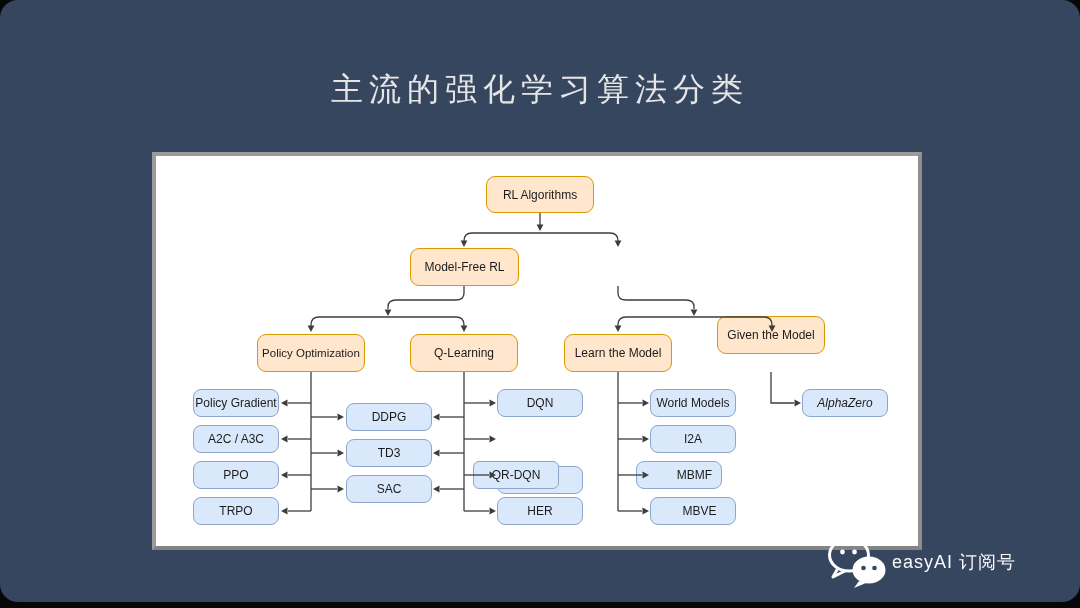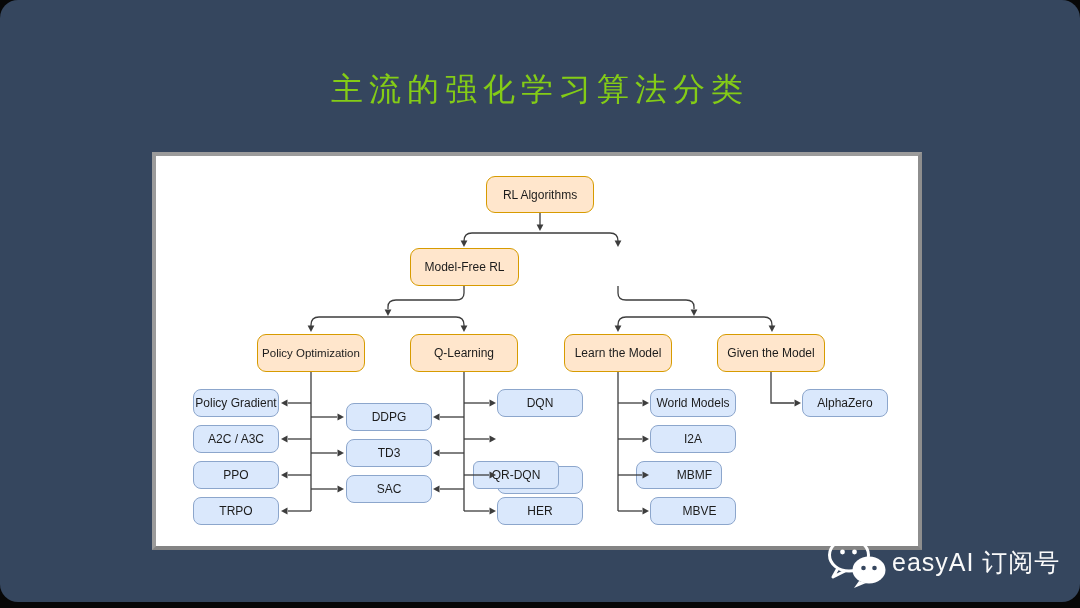--- a/index.html
+++ b/index.html
@@ -7,21 +7,21 @@
     width:1080px;height:608px;position:relative;overflow:hidden;
     background:#070707;
     font-family:"Liberation Sans", sans-serif;
   }
   .slide{
     position:absolute;left:0;top:0;width:1080px;height:602px;
     background:#35465E;border-radius:18px;
   }
   .page-title{
     position:absolute;left:0;top:68px;width:1080px;
-    text-align:center;color:#84cc16;
+    text-align:center;color:#e5e5e5;
     font-size:32px;letter-spacing:6px;font-weight:400;
   }
   .panel{
     position:absolute;left:152px;top:152px;width:770px;height:398px;
     box-sizing:border-box;background:#ffffff;
     border:4px solid #9b9b9b;border-bottom-color:#848484;border-right-color:#8e8e8e;
   }
   .node{
     position:absolute;box-sizing:border-box;
     display:flex;align-items:center;justify-content:center;
@@ -35,48 +35,48 @@
     background:#DAE8FC;border:1px solid #8CA6CC;border-radius:8px;
     font-size:12px;width:86px;height:28px;
   }
   
   .n-rl{left:486px;top:176px;width:108px;height:37px;}
   .n-mf{left:410px;top:248px;width:109px;height:38px;}
   .n-mb{left:563px;top:248px;width:109px;height:38px;}
   .n-po{left:257px;top:334px;width:108px;height:38px;font-size:11.5px;}
   .n-ql{left:410px;top:334px;width:108px;height:38px;}
   .n-lm{left:564px;top:334px;width:108px;height:38px;}
-  .n-gm{left:717px;top:334px;width:108px;height:38px;}
+  .n-gm{left:717px;top:316px;width:108px;height:38px;}
   
   .n-pg{left:193px;top:389px;}
   .n-a2c{left:193px;top:425px;}
   .n-ppo{left:193px;top:461px;}
   .n-trpo{left:193px;top:497px;}
   .n-ddpg{left:346px;top:403px;}
   .n-td3{left:346px;top:439px;}
   .n-sac{left:346px;top:475px;}
   .n-dqn{left:497px;top:389px;}
   .n-c51{left:497px;top:425px;margin-top:41px;}
   .n-qr{left:473px;top:461px;border-radius:6px;}
   .n-her{left:497px;top:497px;}
   .n-wm{left:650px;top:389px;}
   .n-i2a{left:650px;top:425px;}
   .n-mbmf{left:636px;top:461px;padding-left:31px;}
   .n-mbve{left:650px;top:497px;padding-left:13px;}
-  .n-az{left:802px;top:389px;}
+  .n-az{left:802px;top:389px;font-style:italic;}
   .edges{
     position:absolute;left:0;top:0;width:1080px;height:608px;
     pointer-events:none;
   }
   .footer-brand{
     position:absolute;left:826px;top:536px;height:52px;
     display:flex;align-items:center;color:#ffffff;
   }
   .brand-text{
-    font-size:25px;color:#fafafa;margin-left:4px;letter-spacing:1px;
+    font-size:18px;color:#fafafa;margin-left:4px;letter-spacing:1px;
   }
 </style>
 </head>
 <body>
 
 <div class="slide">
 
   <div class="page-title">主流的强化学习算法分类</div>
 
   <div class="panel"></div>

